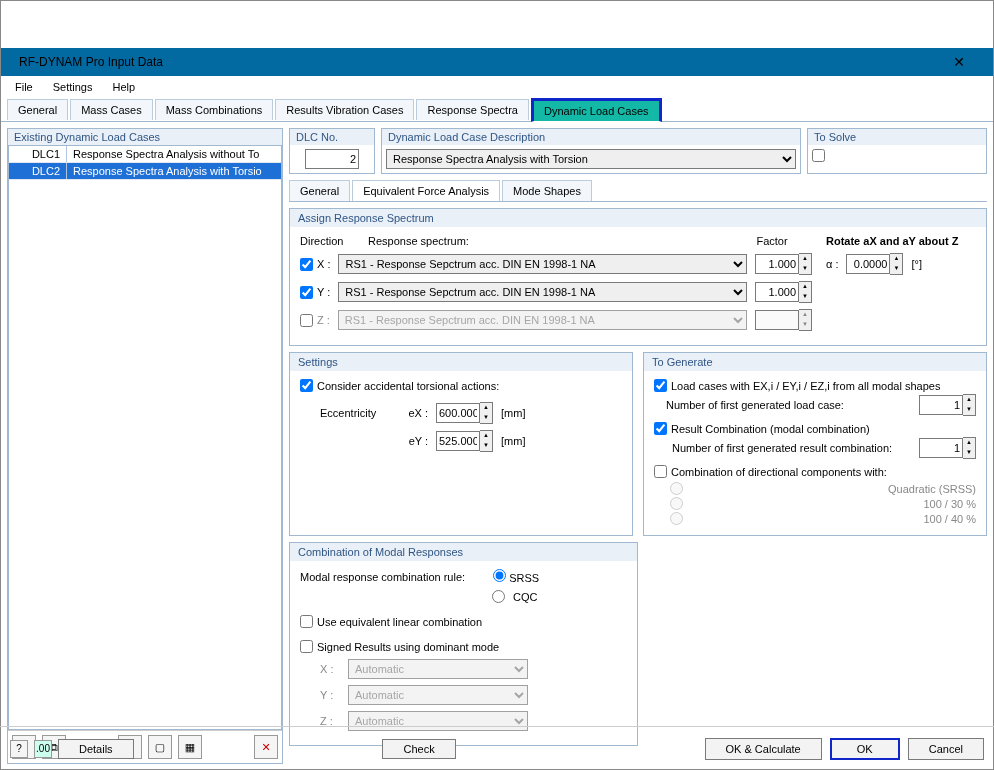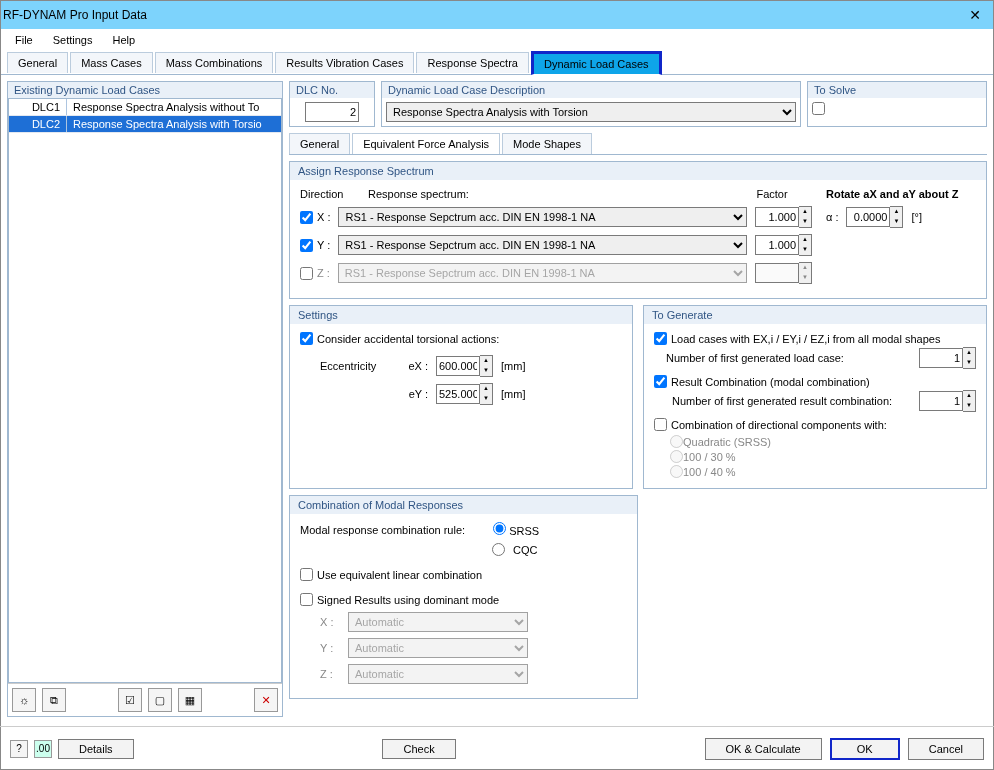--- a/index.html
+++ b/index.html
@@ -1,24 +1,24 @@
 <!DOCTYPE html>
 <html><head>
 <meta charset="utf-8">
 <style>
 * { box-sizing: border-box; margin: 0; padding: 0; }
 body { font-family: "Segoe UI", Tahoma, sans-serif; font-size: 11px; background: #fff; color: #000; width: 994px; height: 770px; overflow: hidden; border: 1px solid #888; }
-.titlebar { height: 28px; display: flex; align-items: center; justify-content: space-between; padding: 0 2px; background: #7dd3fc; }
+.titlebar { height: 28px; display: flex; align-items: center; justify-content: space-between; padding: 0 18px; background: #0369a1; margin-top: 47px; }
 .titlebar .title { font-size: 12px; }
 .titlebar .close { font-size: 14px; padding: 2px 10px; cursor: pointer; }
 .menubar { height: 22px; display: flex; align-items: center; gap: 4px; padding: 0 6px; }
 .menubar span { padding: 2px 8px; cursor: pointer; }
 .tabstrip { display: flex; border-bottom: 1px solid #a0b8d0; padding: 0 6px; gap: 2px; align-items: center; }
 .tab { padding: 4px 10px; border: 1px solid #bcd; border-bottom: none; background: #f3f6fa; cursor: pointer; position: relative; }
-.tab.active { background: #0ea5e9; border-bottom: 1px solid #fff; margin-bottom: -1px; }
+.tab.active { background: #14b8a6; border-bottom: 1px solid #fff; margin-bottom: -1px; }
 .highlight-blue { border: 3px solid #1026c9; }
 .content { display: flex; padding: 6px; gap: 6px; height: calc(100% - 28px - 22px - 26px - 44px); }
 .left-col { width: 276px; display: flex; flex-direction: column; }
 .right-col { flex: 1; display: flex; flex-direction: column; gap: 6px; }
 .panel { border: 1px solid #a0b8d0; }
 .panel-title { background: #e9f0f8; color: #305584; padding: 2px 6px; font-size: 11px; }
 .panel-body { padding: 4px; }
 .table { border: 1px solid #a0b8d0; }
 .table-row { display: flex; border-bottom: 1px solid #e3e8f0; cursor: pointer; }
 .table-row.selected { background: #1e6fd6; color: #fff; }
@@ -39,21 +39,21 @@
 .subtab.active { background: #fff; }
 .section { border: 1px solid #a0b8d0; }
 .section-title { background: #e9f0f8; color: #305584; padding: 3px 8px; }
 .section-body { padding: 8px 10px; }
 .form-row { display: flex; align-items: center; gap: 8px; margin-bottom: 6px; }
 .form-row label { min-width: 60px; }
 .cbx { display: inline-flex; align-items: center; gap: 4px; }
 .cbx input { width: 13px; height: 13px; }
 .two-cols { display: flex; gap: 10px; }
 .two-cols > div { flex: 1; }
-.radio-line { display: flex; align-items: center; gap: 0; margin: 2px 0 2px 16px; }
+.radio-line { display: flex; align-items: center; gap: 0; margin: 2px 0 2px 16px; justify-content: space-between; }
 .footer { position: absolute; bottom: 0; left: 0; right: 0; height: 44px; border-top: 1px solid #ccc; display: flex; align-items: center; justify-content: space-between; padding: 0 10px; }
 .btn { padding: 3px 20px; border: 1px solid #7a7a7a; background: #f3f3f3; cursor: pointer; font-size: 11px; min-width: 70px; }
 .btn.primary { border: 2px solid #1026c9; }
 .disabled { color: #888; }
 .small-icon { width: 18px; height: 18px; border: 1px solid #999; background: #f5f5f5; display: inline-flex; align-items: center; justify-content: center; font-size: 10px; cursor: pointer; }
 </style>
 </head>
 <body>
 
 <div class="titlebar">

